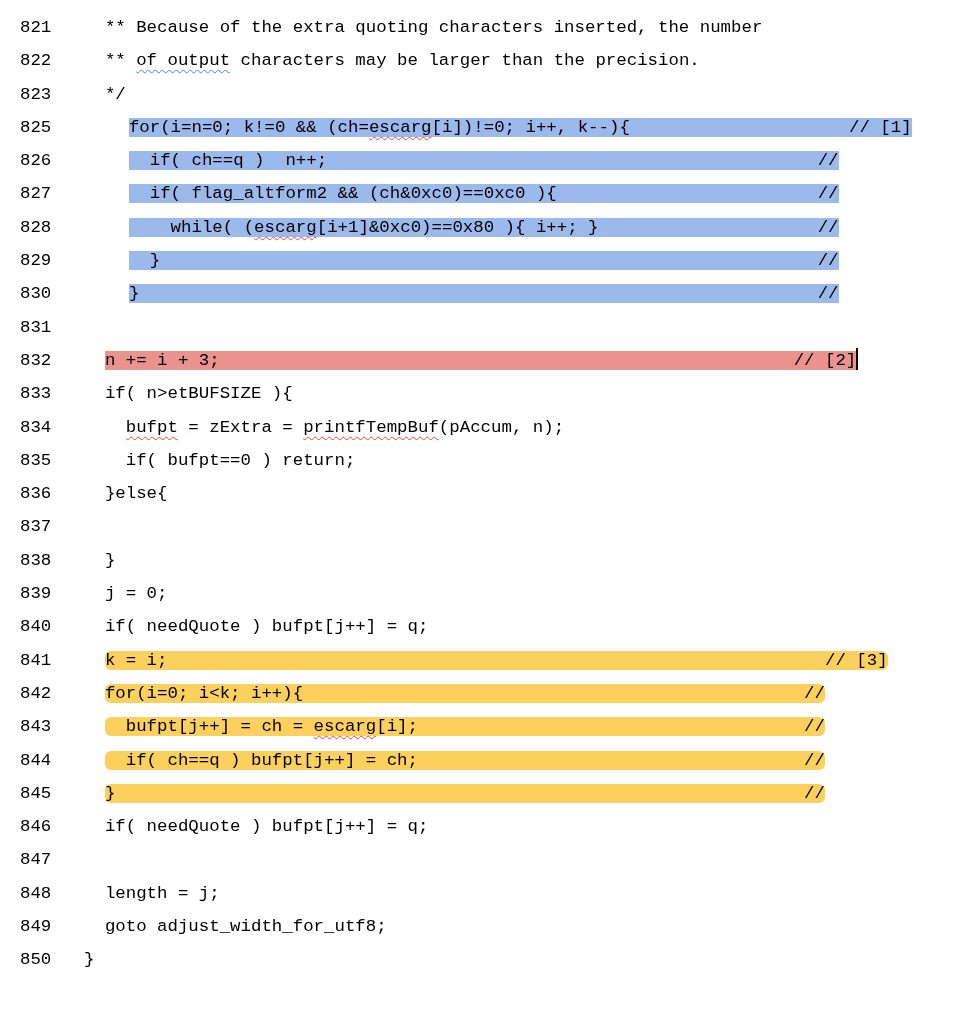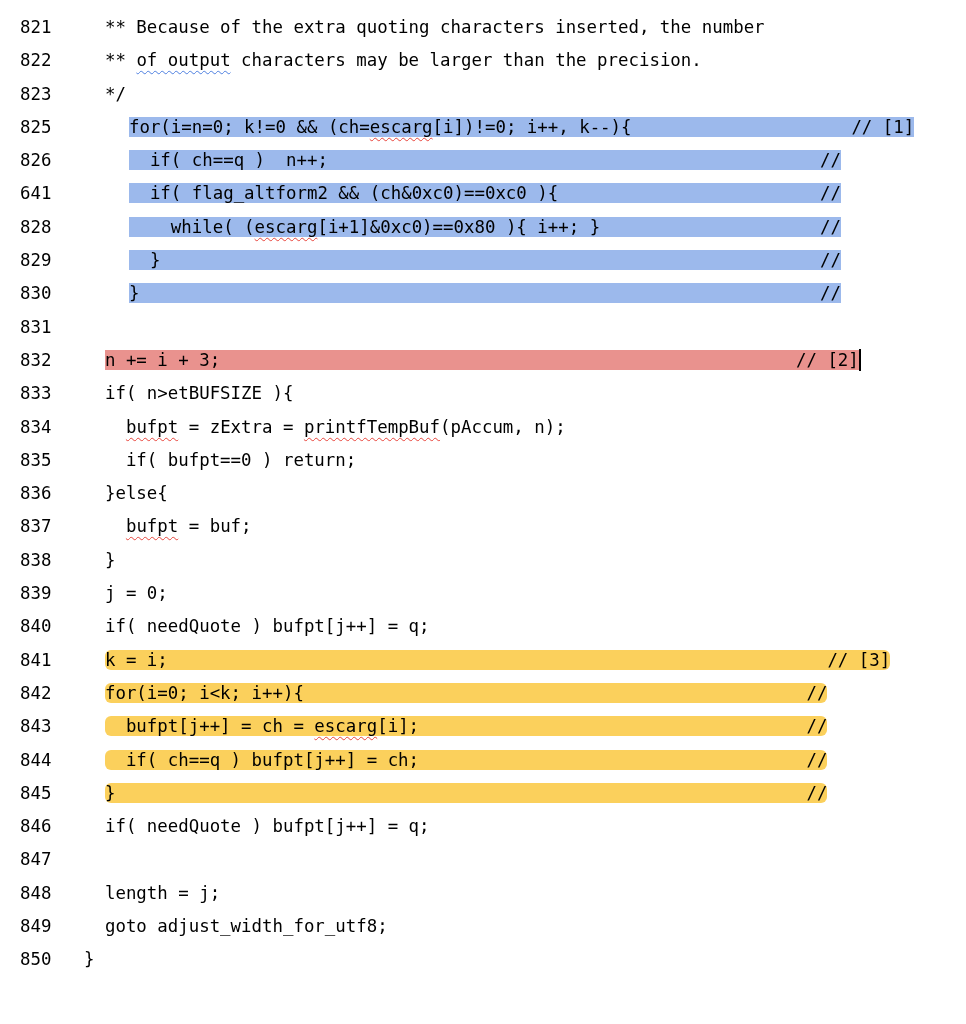--- a/index.html
+++ b/index.html
@@ -12,20 +12,21 @@
     font-family: "DejaVu Sans Mono", "Liberation Mono", monospace;
     font-size: 17.4px;
     line-height: 33.3px;
     color: #000000;
     padding-top: 11px;
     width: 966px;
   }
   .line {
     display: flex;
     white-space: pre;
+    font-family: Liberation Mono, monospace;
   }
   .lnum {
     flex: 0 0 44px;
     margin-left: 20px;
     color: #000000;
   }
   .code {
     margin-left: 20px;
     white-space: pre;
   }
@@ -60,31 +61,31 @@
 </head>
 <body style="background: rgb(255, 255, 255);">
 
 <div class="editor" style="color: rgb(0, 0, 0);">
   <div>
       <div class="line"><span class="lnum">821</span><span class="code">  <span class="hl"><span>** Because of the extra quoting characters inserted, the number</span></span></span></div>
       <div class="line"><span class="lnum">822</span><span class="code">  <span class="hl"><span>** </span><span class="wavy-blue">of output</span><span> characters may be larger than the precision.</span></span></span></div>
       <div class="line"><span class="lnum">823</span><span class="code">  <span class="hl"><span>*/</span></span></span></div>
       <div class="line"><span class="lnum">825</span><span class="code">  <span class="hl hl-blue"><span>for(i=n=0; k!=0 &amp;&amp; (ch=</span><span class="wavy-red">escarg</span><span>[i])!=0; i++, k--){</span><span>                     // [1]</span></span></span></div>
       <div class="line"><span class="lnum">826</span><span class="code">  <span class="hl hl-blue"><span>  if( ch==q )  n++;</span><span>                                               //</span></span></span></div>
-      <div class="line"><span class="lnum">641</span><span class="code">  <span class="hl hl-blue"><span>  if( flag_altform2 &amp;&amp; (ch&amp;0xc0)==0xc0 ){</span><span>                         //</span></span></span></div>
+      <div class="line"><span class="lnum">827</span><span class="code">  <span class="hl hl-blue"><span>  if( flag_altform2 &amp;&amp; (ch&amp;0xc0)==0xc0 ){</span><span>                         //</span></span></span></div>
       <div class="line"><span class="lnum">828</span><span class="code">  <span class="hl hl-blue"><span>    while( (</span><span class="wavy-red">escarg</span><span>[i+1]&amp;0xc0)==0x80 ){ i++; }</span><span>                     //</span></span></span></div>
       <div class="line"><span class="lnum">829</span><span class="code">  <span class="hl hl-blue"><span>  }</span><span>                                                               //</span></span></span></div>
       <div class="line"><span class="lnum">830</span><span class="code">  <span class="hl hl-blue"><span>}</span><span>                                                                 //</span></span></span></div>
       <div class="line"><span class="lnum">831</span></div>
       <div class="line"><span class="lnum">832</span><span class="code">  <span class="hl hl-red"><span>n += i + 3;</span><span>                                                       // [2]</span></span><span class="cursor"></span></span></div>
       <div class="line"><span class="lnum">833</span><span class="code">  <span class="hl"><span>if( n&gt;etBUFSIZE ){</span></span></span></div>
       <div class="line"><span class="lnum">834</span><span class="code">  <span class="hl"><span>  </span><span class="wavy-red">bufpt</span><span> = zExtra = </span><span class="wavy-red">printfTempBuf</span><span>(pAccum, n);</span></span></span></div>
       <div class="line"><span class="lnum">835</span><span class="code">  <span class="hl"><span>  if( bufpt==0 ) return;</span></span></span></div>
       <div class="line"><span class="lnum">836</span><span class="code">  <span class="hl"><span>}else{</span></span></span></div>
-      <div class="line"><span class="lnum">837</span><span class="code">  <span class="hl"><span>  </span><span class="wavy-red">bufpt</span><span> = buf;</span></span></span></div>
+      <div class="line"><span class="lnum">837</span></div>
       <div class="line"><span class="lnum">838</span><span class="code">  <span class="hl"><span>}</span></span></span></div>
       <div class="line"><span class="lnum">839</span><span class="code">  <span class="hl"><span>j = 0;</span></span></span></div>
       <div class="line"><span class="lnum">840</span><span class="code">  <span class="hl"><span>if( needQuote ) bufpt[j++] = q;</span></span></span></div>
       <div class="line"><span class="lnum">841</span><span class="code">  <span class="hl hl-yellow"><span>k = i;</span><span>                                                               // [3]</span></span></span></div>
       <div class="line"><span class="lnum">842</span><span class="code">  <span class="hl hl-yellow"><span>for(i=0; i&lt;k; i++){</span><span>                                                //</span></span></span></div>
       <div class="line"><span class="lnum">843</span><span class="code">  <span class="hl hl-yellow"><span>  bufpt[j++] = ch = </span><span class="wavy-red">escarg</span><span>[i];</span><span>                                     //</span></span></span></div>
       <div class="line"><span class="lnum">844</span><span class="code">  <span class="hl hl-yellow"><span>  if( ch==q ) bufpt[j++] = ch;</span><span>                                     //</span></span></span></div>
       <div class="line"><span class="lnum">845</span><span class="code">  <span class="hl hl-yellow"><span>}</span><span>                                                                  //</span></span></span></div>
       <div class="line"><span class="lnum">846</span><span class="code">  <span class="hl"><span>if( needQuote ) bufpt[j++] = q;</span></span></span></div>
       <div class="line"><span class="lnum">847</span></div>

